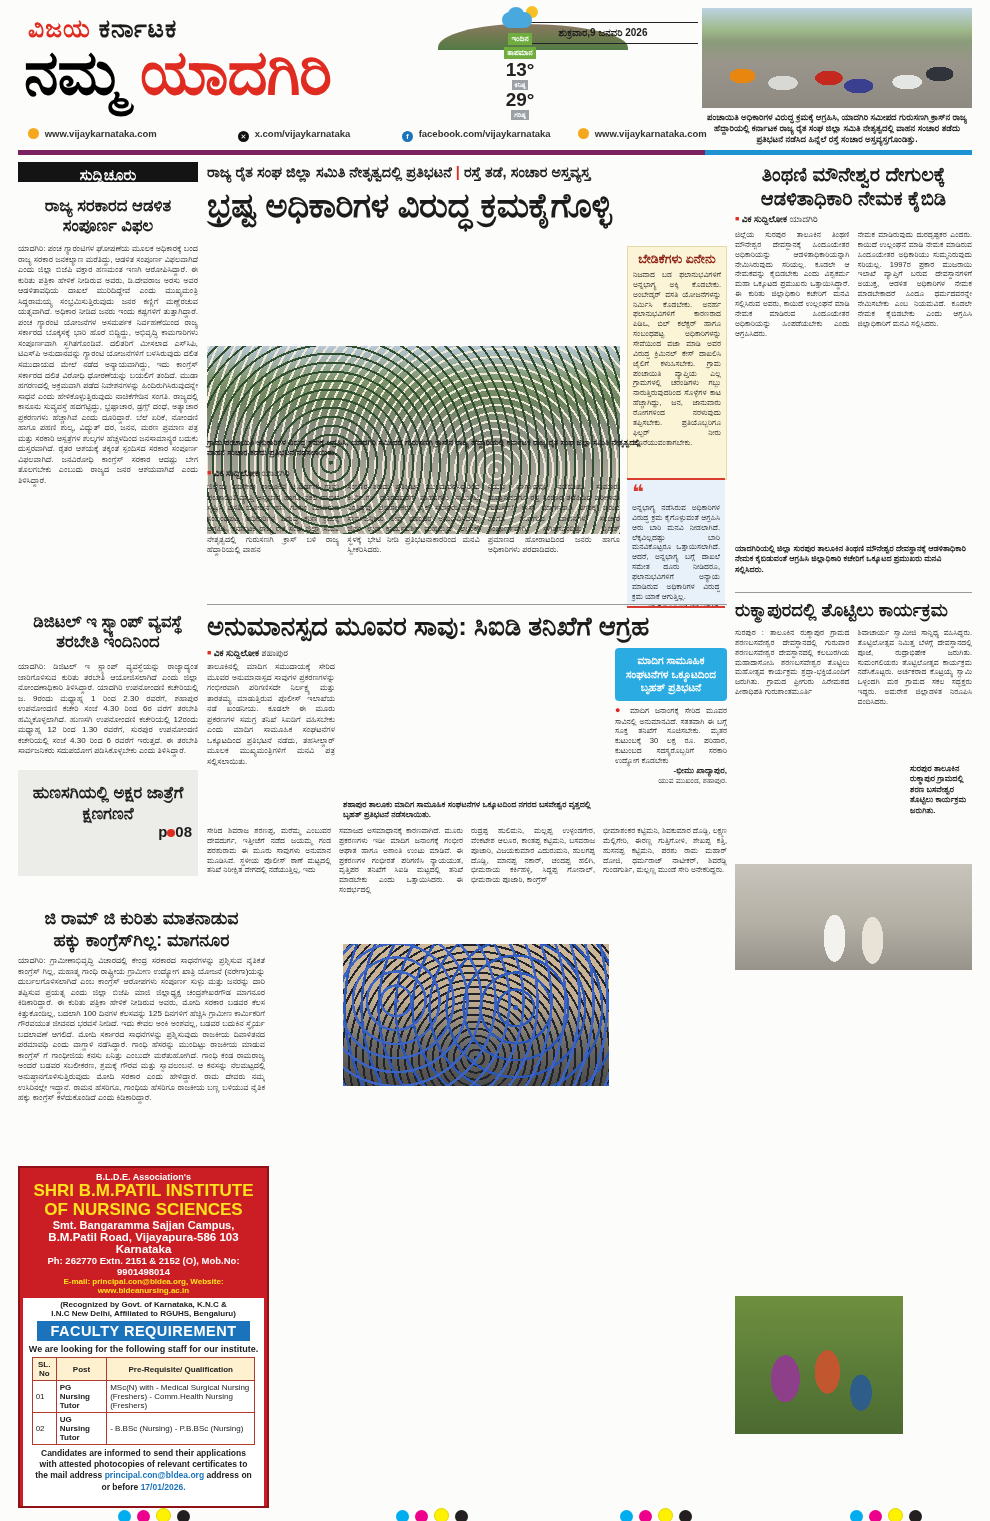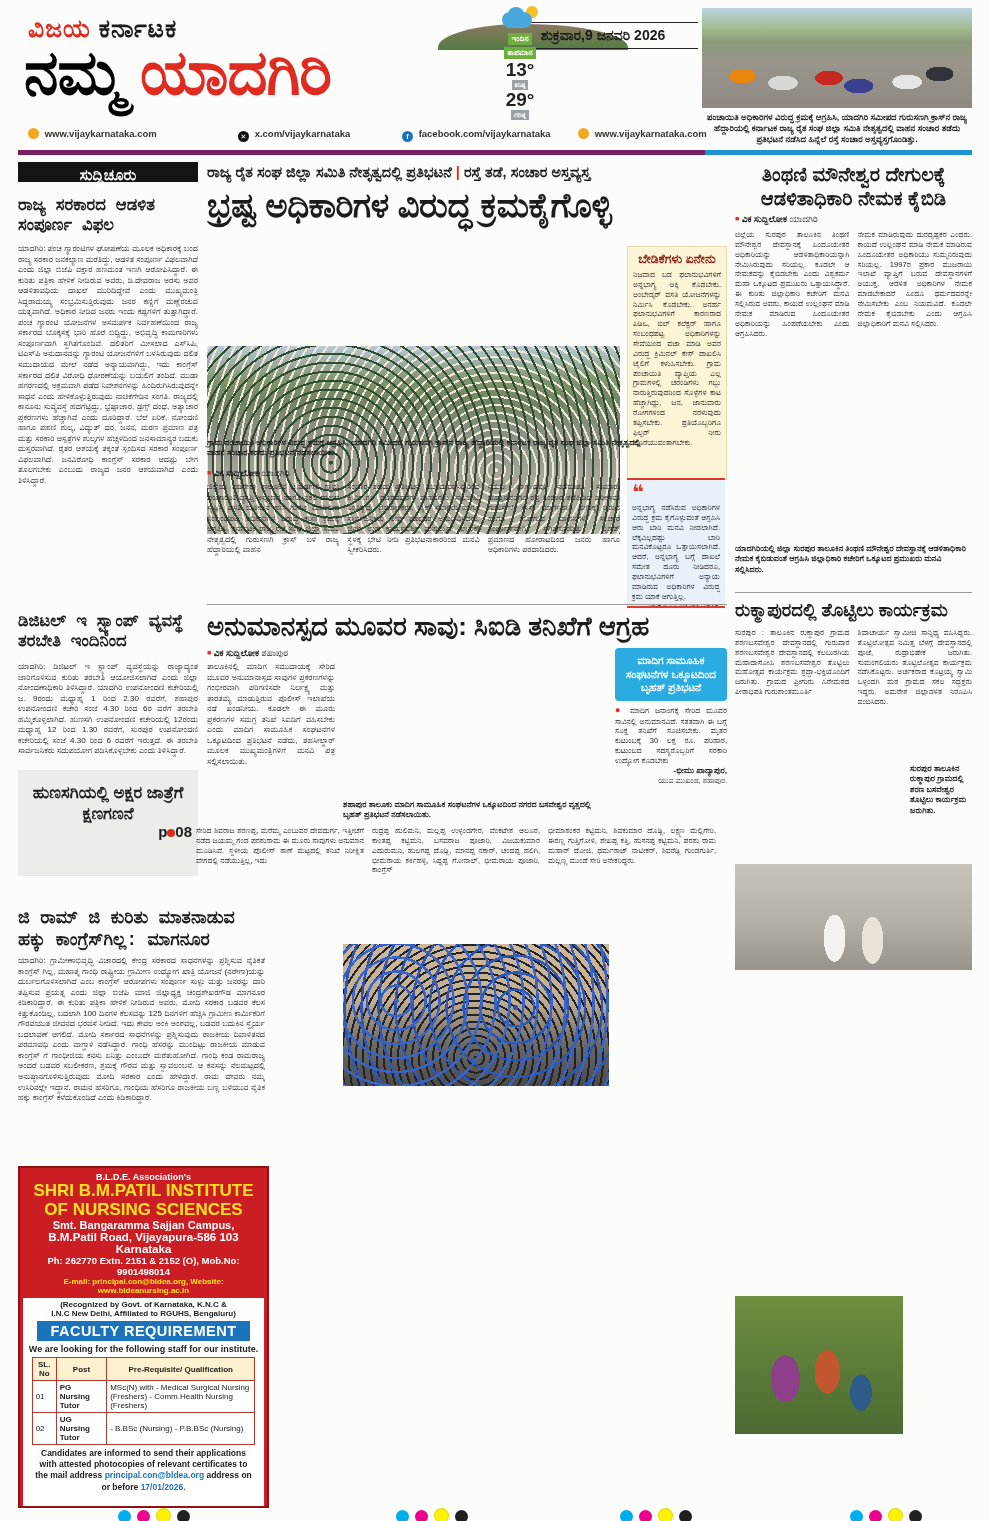--- a/index.html
+++ b/index.html
@@ -9,21 +9,21 @@
   .just{text-align:justify;}
   .clip{overflow:hidden;}
   
   .brand{font-weight:bold;font-size:25px;letter-spacing:1px;margin-top:38px;}
   .brand .r{color:#e02b20;}
   .bigtitle{font-weight:bold;font-size:62px;line-height:1;letter-spacing:-1px;white-space:nowrap;}
   .bigtitle .blk{color:#000000;}
   .bigtitle .red{color:#e02b20;}
   .hill{position:absolute;left:438px;top:24px;width:190px;height:26px;border-radius:50% 60% 40% 55%/100% 100% 0 0;
         background:linear-gradient(180deg,#7d6a52 0%,#5d6b3a 55%,#3f6d33 100%);opacity:.9;}
-  .dateline{font-weight:bold;font-size:14px;text-align:center;border-top:1.5px solid #222;border-bottom:1.5px solid #222;padding:4px 0;}
+  .dateline{font-weight:bold;font-size:10px;text-align:center;border-top:1.5px solid #222;border-bottom:1.5px solid #222;padding:4px 0;}
   .wx{font-size:8px;text-align:center;}
   .wx .chip{display:inline-block;background:#6fae3e;color:#fff;font-weight:bold;font-size:7.5px;padding:1px 3px;margin:1px 0;}
   .wx .t{font-size:19px;font-weight:bold;color:#222;line-height:1;}
   .wx .tl{display:inline-block;background:#9aa0a6;color:#fff;font-size:6.5px;font-weight:bold;padding:1px 3px;margin-top:1px;}
   .cloud{position:relative;width:40px;height:26px;margin:0 auto;}
   .cloud .sun{position:absolute;right:2px;top:0;width:12px;height:12px;border-radius:50%;background:#f8c023;}
   .cloud .c1{position:absolute;left:2px;top:6px;width:30px;height:16px;border-radius:10px;background:#49a8dd;}
   .cloud .c2{position:absolute;left:8px;top:1px;width:16px;height:14px;border-radius:50%;background:#49a8dd;}
   .urlrow{font-size:9.5px;font-weight:bold;color:#333;}
   .urlrow .ic{display:inline-block;width:11px;height:11px;border-radius:50%;vertical-align:-2px;margin-right:3px;
@@ -36,21 +36,21 @@
      radial-gradient(14px 8px at 15% 68%,#e8860f 92%,transparent 93%),
      radial-gradient(16px 8px at 30% 75%,#d8d9d5 92%,transparent 93%),
      radial-gradient(15px 8px at 47% 70%,#c4281e 92%,transparent 93%),
      radial-gradient(16px 8px at 58% 78%,#3a3f8f 92%,transparent 93%),
      radial-gradient(16px 8px at 76% 74%,#e3e6e2 92%,transparent 93%),
      radial-gradient(15px 8px at 88% 66%,#30343a 92%,transparent 93%),
      linear-gradient(180deg,#bcd3e2 0%,#9fb98a 22%,#8a9b7a 34%,#9a958b 55%,#8e8a82 100%);}
   .capt{font-size:8.5px;font-weight:bold;line-height:1.3;}
   
   .secbar{background:#141414;color:#fff;font-weight:bold;font-size:15px;text-align:center;line-height:26px;}
-  .h-md{font-weight:bold;font-size:16.5px;line-height:1.2;text-align:left;font-family:Liberation Mono, monospace;}
+  .h-md{font-weight:bold;font-size:16.5px;line-height:1.2;text-align:center;}
   .h-big{font-weight:bold;font-size:34px;line-height:1.05;letter-spacing:-.5px;}
   .h-mid2{font-weight:bold;font-size:26px;line-height:1.1;}
   .h-right{font-weight:bold;font-size:19.5px;line-height:1.25;text-align:center;}
   .kick{font-weight:bold;font-size:14.5px;}
   .kick .sep{color:#e02b20;font-weight:bold;padding:0 4px;}
   .body8{font-size:8px;line-height:1.32;color:#222;}
   .body75{font-size:7.6px;line-height:1.3;color:#222;}
   .byl{font-size:9px;}
   .byl b{font-weight:bold;}
   .byl .sq{color:#e02b20;font-size:7px;vertical-align:1px;}
@@ -221,22 +221,23 @@
     <div class="bluebox">ಮಾದಿಗ ಸಾಮೂಹಿಕ ಸಂಘಟನೆಗಳ ಒಕ್ಕೂಟದಿಂದ ಬೃಹತ್ ಪ್ರತಿಭಟನೆ</div>
     <div style="margin-top:4px;" class="body75 just">
       <span class="reddot">●</span>
       <span>ಮಾದಿಗ ಜನಾಂಗಕ್ಕೆ ಸೇರಿದ ಮೂವರ ಸಾವಿನಲ್ಲಿ ಅನುಮಾನವಿದೆ. ಸತತವಾಗಿ ಈ ಬಗ್ಗೆ ಸೂಕ್ತ ತನಿಖೆಗೆ ಸೂಚಿಸಬೇಕು. ಮೃತರ ಕುಟುಂಬಕ್ಕೆ 30 ಲಕ್ಷ ರೂ. ಪರಿಹಾರ, ಕುಟುಂಬದ ಸದಸ್ಯರೊಬ್ಬರಿಗೆ ಸರಕಾರಿ ಉದ್ಯೋಗ ಕೊಡಬೇಕು</span>
     </div>
     <div class="nm" style="font-weight:bold;font-size:8px;text-align:right;">-ಭೀಮು ಖಾದ್ಯಾಪುರ,</div>
     <div class="rl" style="font-size:7.5px;text-align:right;">ಯುವ ಮುಖಂಡ, ಶಹಾಪುರ.</div>
   </div>
 
   <div class="abs pcap" style="left:343px;top:800px;width:266px;">ಶಹಾಪುರ ತಾಲೂಕು ಮಾದಿಗ ಸಾಮೂಹಿಕ ಸಂಘಟನೆಗಳ ಒಕ್ಕೂಟದಿಂದ ನಗರದ ಬಸವೇಶ್ವರ ವೃತ್ತದಲ್ಲಿ ಬೃಹತ್ ಪ್ರತಿಭಟನೆ ನಡೆಸಲಾಯಿತು.</div>
-  <div class="abs colwrap" style="left:196px;top:826px;width:520px;height:76px;">
+  <div class="abs colwrap" style="left:207px;top:826px;width:520px;height:76px;">
     <div class="body75 just clip">ಸೇರಿದ ಶಿವರಾಜ ಶರಣಪ್ಪ, ಮರೆಮ್ಮ ಎಂಬುವರ ದೇವದುರ್ಗ, ಇತ್ತೀಚೆಗೆ ನಡೆದ ಜಯಮ್ಮ ಗಂಡ ಪರಶುರಾಮ ಈ ಮೂರು ಸಾವುಗಳು ಅನುಮಾನ ಮೂಡಿಸಿವೆ. ಸ್ಥಳೀಯ ಪೊಲೀಸ್ ಠಾಣೆ ಮಟ್ಟದಲ್ಲಿ ತನಿಖೆ ನಿರೀಕ್ಷಿತ ವೇಗದಲ್ಲಿ ನಡೆಯುತ್ತಿಲ್ಲ, ಇದು</div>
+    <div class="body75 just clip">ಸಮಾಜದ ಅಸಮಾಧಾನಕ್ಕೆ ಕಾರಣವಾಗಿದೆ. ಮೂರು ಪ್ರಕರಣಗಳು ಇಡೀ ಮಾದಿಗ ಜನಾಂಗಕ್ಕೆ ಗಂಭೀರ ಆಘಾತ ಹಾಗೂ ಅಶಾಂತಿ ಉಂಟು ಮಾಡಿವೆ. ಈ ಪ್ರಕರಣಗಳ ಗಂಭೀರತೆ ಪರಿಗಣಿಸಿ ನ್ಯಾಯಯುತ, ವೃತ್ತಿಪರ ತನಿಖೆಗೆ ಸಿಐಡಿ ಮಟ್ಟದಲ್ಲಿ ತನಿಖೆ ಮಾಡಬೇಕು ಎಂದು ಒತ್ತಾಯಿಸಿದರು. ಈ ಸಂದರ್ಭದಲ್ಲಿ</div>
     <div class="body75 just clip">ರುದ್ರಪ್ಪ ಹುಲಿಮನಿ, ಮಲ್ಲಪ್ಪ ಉಳ್ಳಂಡಗೇರ, ವೆಂಕಟೇಶ ಆಲೂರ, ಕಾಂತಪ್ಪ ಕಟ್ಟಿಮನಿ, ಬಸವರಾಜ ಪೂಜಾರಿ, ವಿಜಯಕುಮಾರ ಎದುರುಮನಿ, ಹುಲಗಪ್ಪ ದೊಡ್ಡಿ, ಮಾನಪ್ಪ ನಕಾರ್, ಚಂದಪ್ಪ ಹಲಿಗಿ, ಭೀಮರಾಯ ಕರ್ಕಿಹಳ್ಳಿ, ಸಿದ್ದಪ್ಪ ಗೋನಾಲ್, ಭೀಮರಾಯ ಪೂಜಾರಿ, ಕಾಂಗ್ರೆಸ್</div>
     <div class="body75 just clip">ಭೀಮಾಶಂಕರ ಕಟ್ಟಿಮನಿ, ಶಿವಕುಮಾರ ದೊಡ್ಡಿ, ಲಕ್ಷ್ಮಣ ಮೆಲ್ಲಿಗೇರಿ, ಈರಣ್ಣ ಗುತ್ತಿಗೋಳಿ, ಶೇಖಪ್ಪ ಕತ್ತಿ, ಹುಸನಪ್ಪ ಕಟ್ಟಿಮನಿ, ಪರಶು ರಾಮ ಮಹಾರ್ ದೋಜಿ, ಧರ್ಮರಾಜ್ ನಾಟೀಕರ್, ಶಿವರೆಡ್ಡಿ ಗುಂಡಗುರ್ತಿ, ಮಲ್ಲಣ್ಣ ಮುಂಡೆ ಸೇರಿ ಅನೇಕರಿದ್ದರು.</div>
   </div>
 
   <div class="abs h-right" style="left:735px;top:162px;width:237px;">ತಿಂಥಣಿ ಮೌನೇಶ್ವರ ದೇಗುಲಕ್ಕೆ ಆಡಳಿತಾಧಿಕಾರಿ ನೇಮಕ ಕೈಬಿಡಿ</div>
   <div class="abs byl" style="left:735px;top:214px;">
     <span class="sq">■</span>
     <b>ವಿಕ ಸುದ್ದಿಲೋಕ</b>
     <span>ಯಾದಗಿರಿ</span>
   </div>

